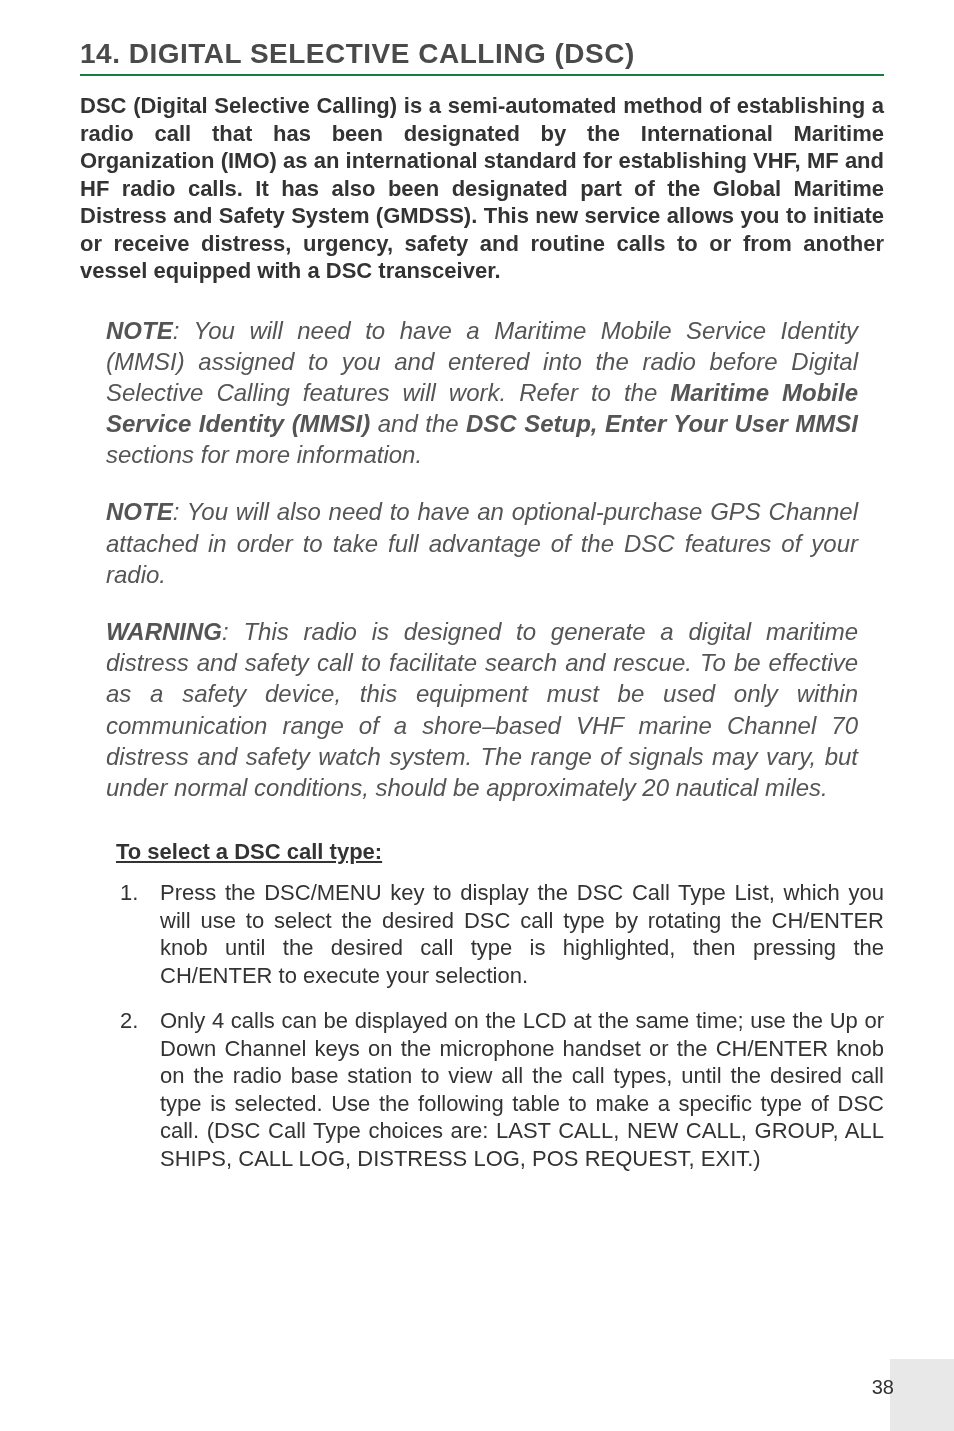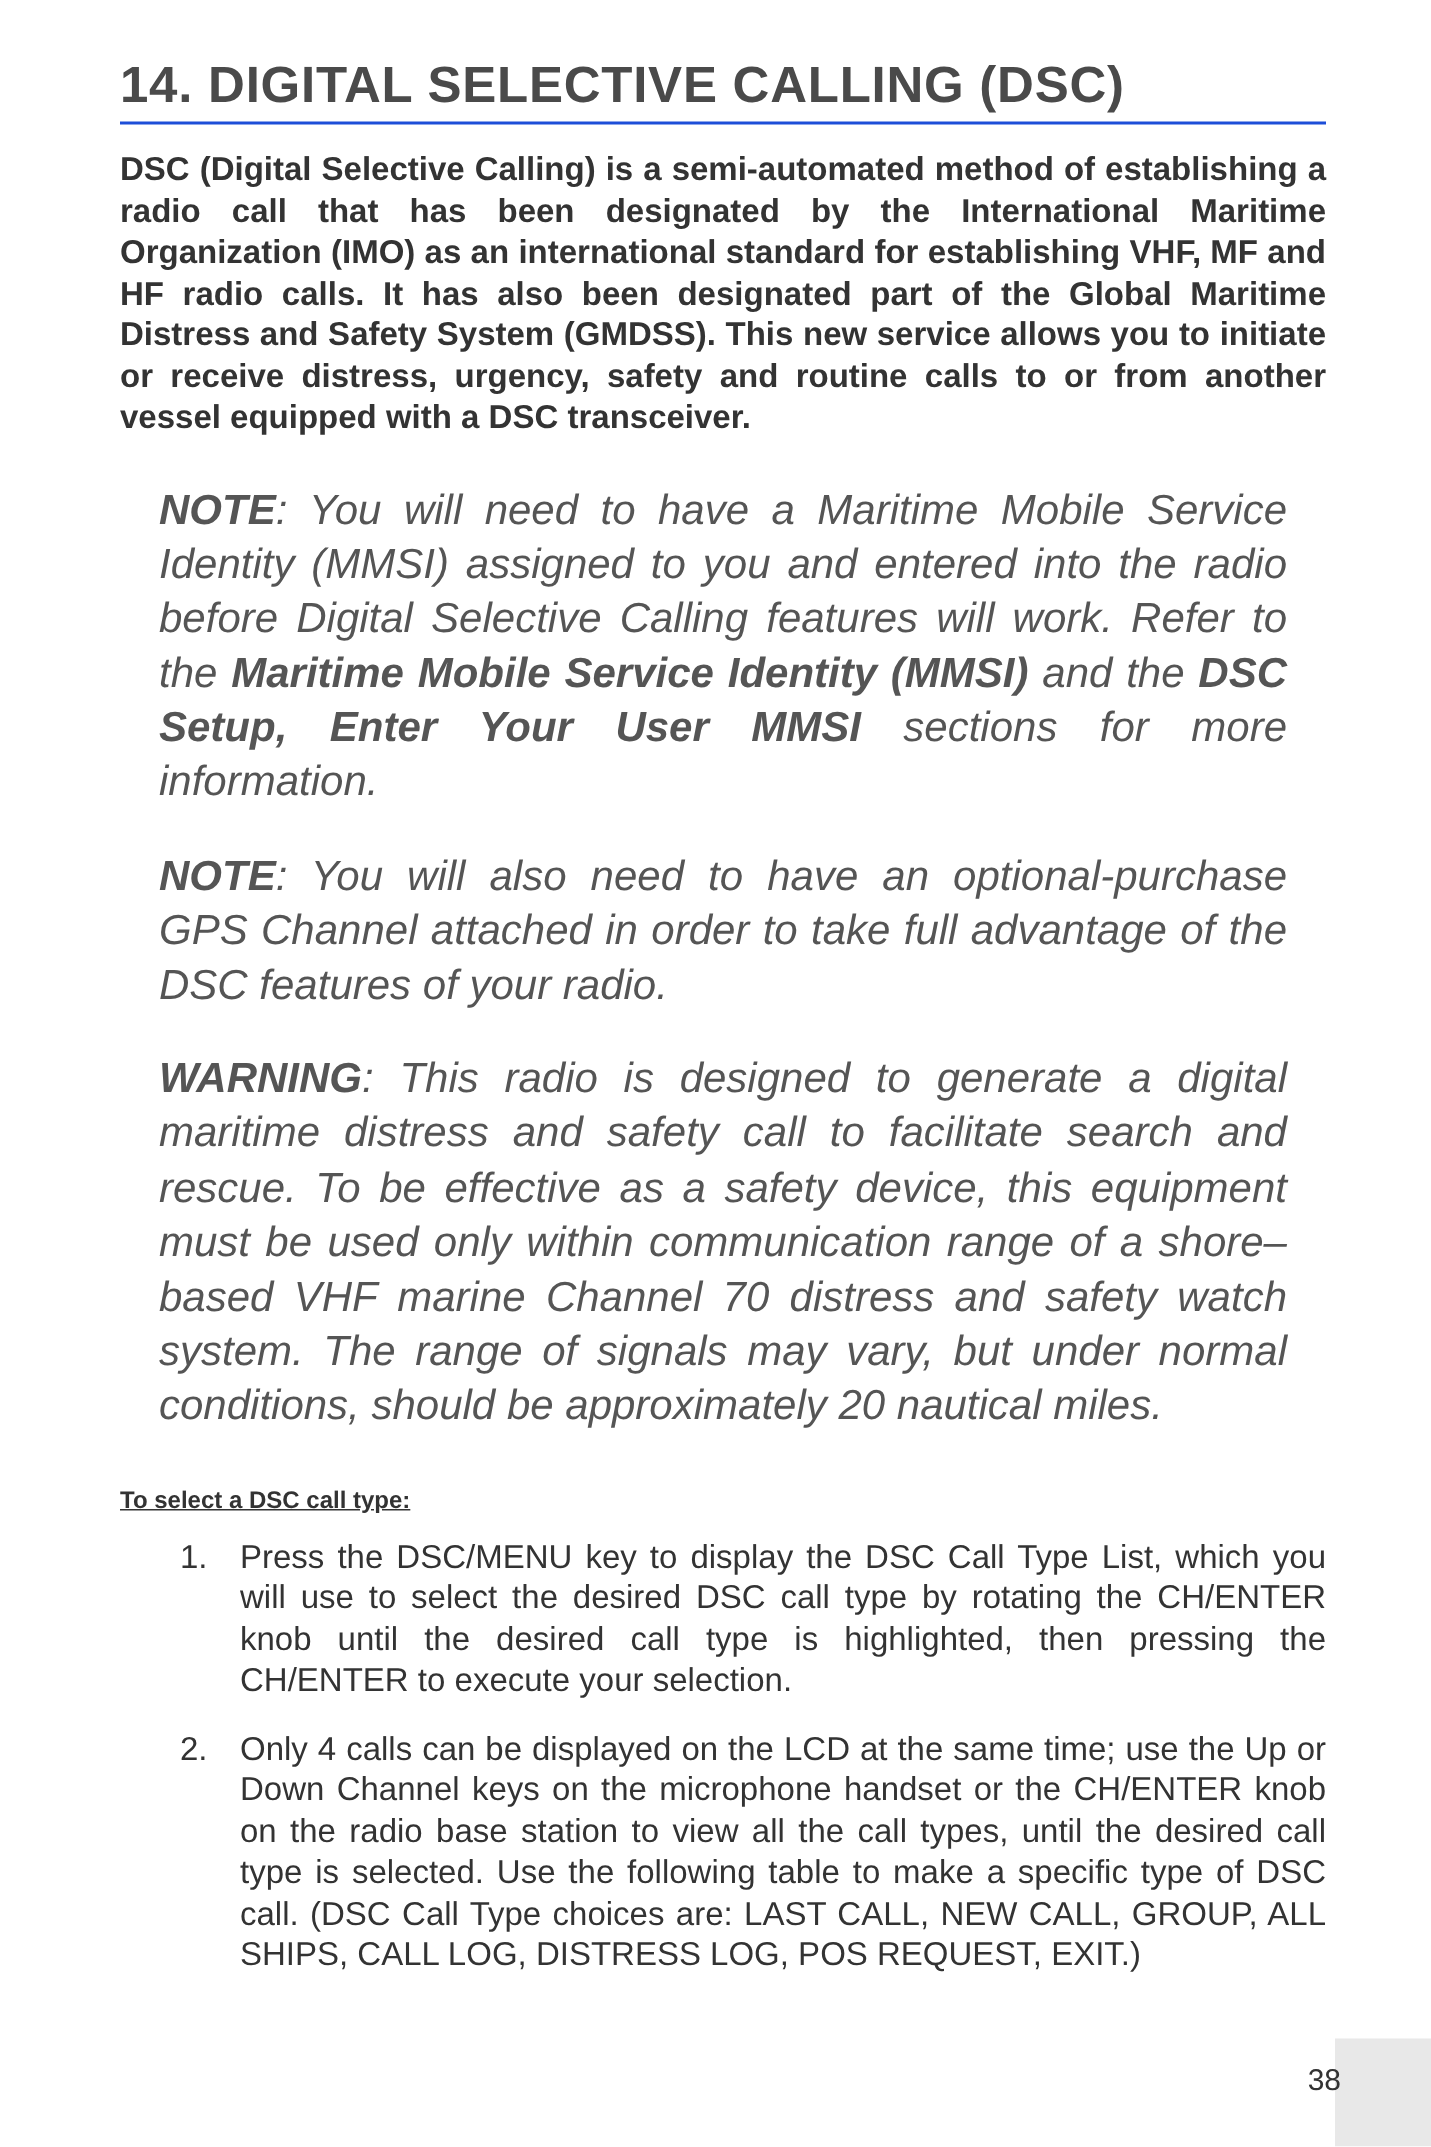--- a/index.html
+++ b/index.html
@@ -6,66 +6,67 @@
   body {
     width: 954px;
     height: 1431px;
     background: #fff;
     font-family: "Helvetica Neue", Arial, sans-serif;
     color: #2f2f2f;
     padding: 38px 70px 30px 80px;
     position: relative;
   }
   .section-title {
-    font-size: 34px;
+    font-size: 28px;
     font-weight: 700;
     font-stretch: condensed;
     letter-spacing: 0.5px;
     color: #4a4a4a;
-    border-bottom: 2px solid #1d4ed8;
+    border-bottom: 2px solid #15803d;
     padding-bottom: 4px;
     margin-bottom: 16px;
     font-family: "Arial Narrow", "Helvetica Neue", Arial, sans-serif;
   }
   .intro {
     font-size: 22px;
     line-height: 1.25;
     text-align: justify;
     font-family: "Arial Narrow", "Helvetica Neue", Arial, sans-serif;
     font-stretch: condensed;
     color: #333;
     margin-bottom: 30px;
     font-weight: bold;
   }
   .callout-block {
     padding: 0 26px;
     margin-bottom: 26px;
   }
   .callout {
-    font-size: 28px;
+    font-size: 24px;
     line-height: 1.3;
     font-style: italic;
     text-align: justify;
     color: #555;
     font-family: "Arial Narrow", "Helvetica Neue", Arial, sans-serif;
     font-stretch: condensed;
   }
   .callout .lead {
     font-weight: 700;
   }
   .bold-ital { font-weight: 700; }
   .subhead {
-    font-size: 16px;
+    font-size: 22px;
     font-weight: 700;
     text-decoration: underline;
     margin-top: 36px;
     margin-bottom: 14px;
     font-family: "Arial Narrow", "Helvetica Neue", Arial, sans-serif;
     font-stretch: condensed;
     color: #333;
+    margin-left: 36px;
   }
   .steps {
     padding-left: 40px;
   }
   .step {
     display: flex;
     gap: 22px;
     font-size: 22px;
     line-height: 1.25;
     text-align: justify;

